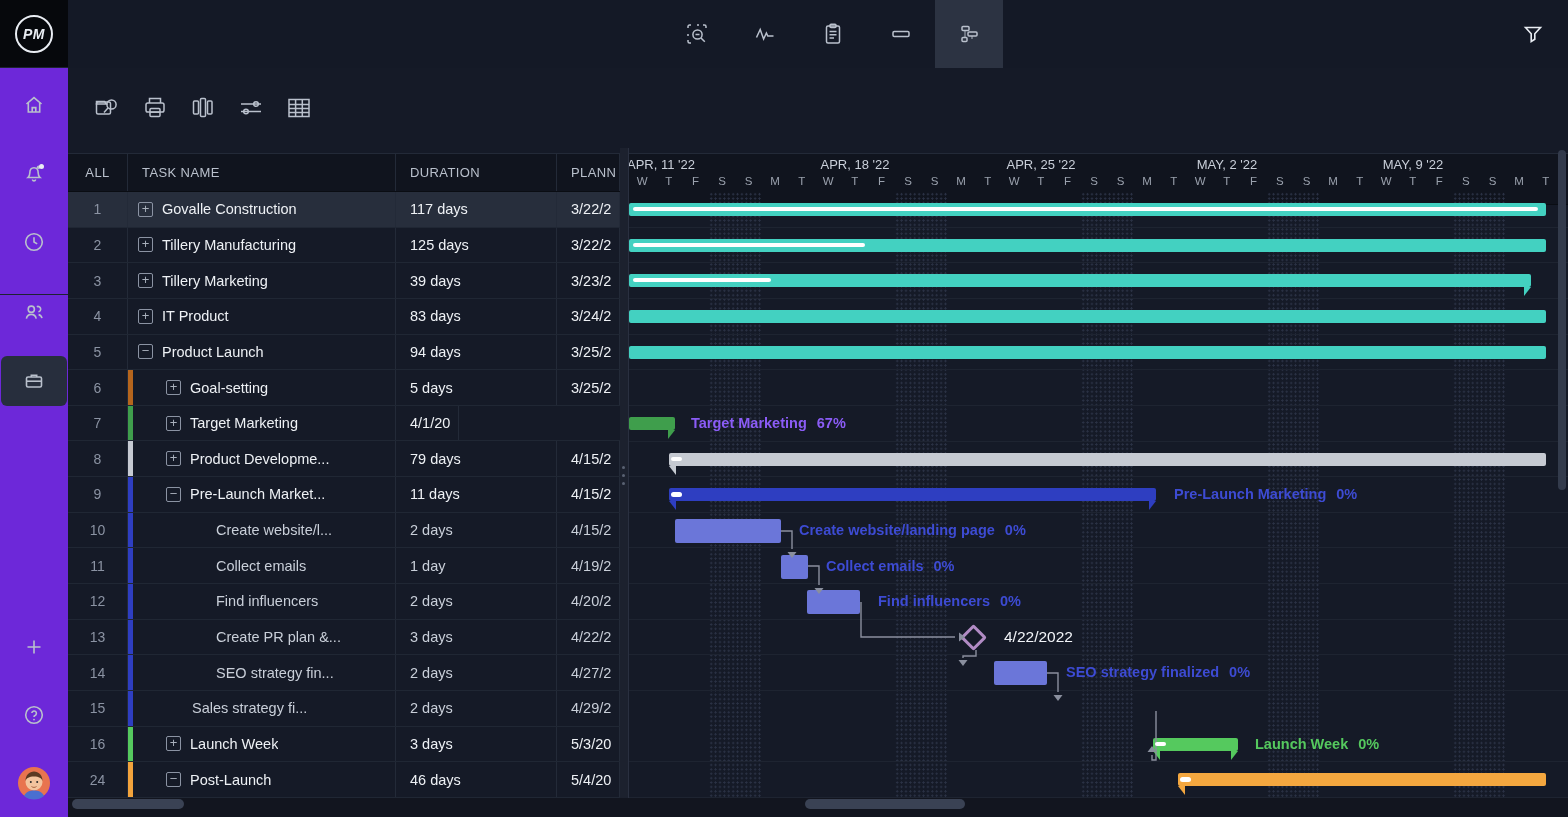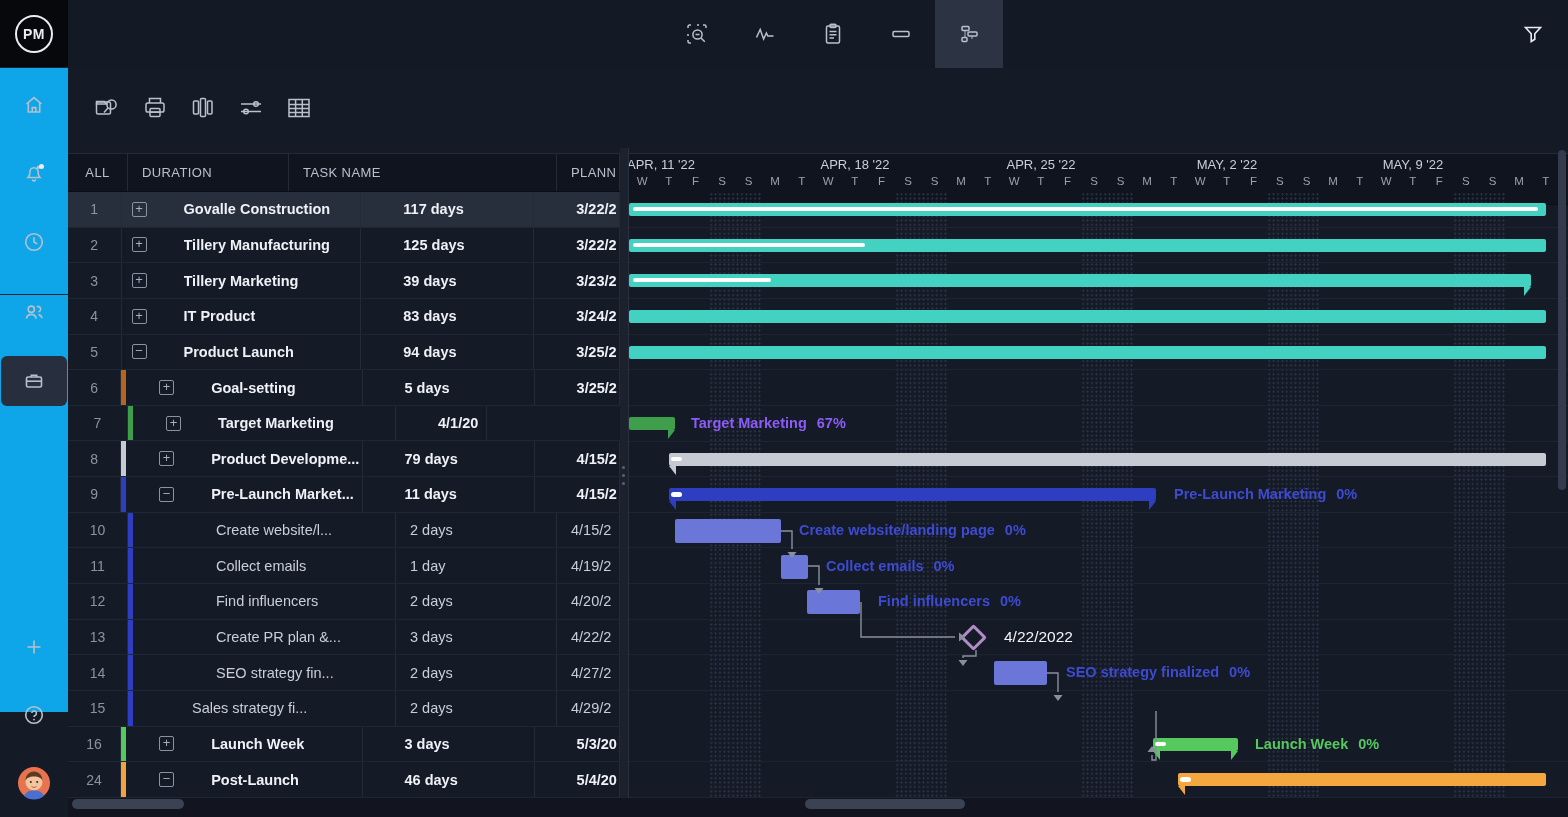--- a/index.html
+++ b/index.html
@@ -1,21 +1,21 @@
 <!DOCTYPE html>
 <html><head>
 <meta charset="utf-8">
 <style>
   * { margin:0; padding:0; box-sizing:border-box; }
   html,body { width:1568px; height:817px; overflow:hidden; background:#0b0d12;
     font-family:"Liberation Sans", sans-serif; }
   #app { position:relative; width:1568px; height:817px; background:#151a27; }
 
   
-  #sidebar { position:absolute; left:0; top:0; width:68px; height:712px; background:#0ea5e9; z-index:5; }
+  #sidebar { position:absolute; left:0; top:0; width:68px; height:817px; background:#6d28d9; z-index:5;font-style:italic; }
   #logo-cell { position:absolute; left:0; top:0; width:68px; height:68px; background:#06080c;
     display:flex; align-items:center; justify-content:center; border-bottom:1px solid #1d2330; }
   #logo-circle { width:38px; height:38px; border:2.5px solid #e9edf3; border-radius:50%;
     color:#e9edf3; font-weight:bold; font-size:14px; display:flex; align-items:center; justify-content:center; letter-spacing:0.5px; }
   .side-item { position:absolute; left:0; width:68px; height:46px; display:flex; align-items:center;
     justify-content:center; color:#b9c0cc; cursor:pointer; }
   .side-item.active { background:#272e3d; height:50px; border-radius:6px; width:66px; left:1px; }
   .side-sep { position:absolute; left:0; width:68px; border-top:1px solid #1d2330; }
   .badge-dot { position:absolute; margin-left:14px; margin-top:-14px; width:5px; height:5px;
     border-radius:50%; background:#e9edf3; }
@@ -57,21 +57,21 @@
   .tcell { position:relative; height:100%; display:flex; align-items:center; overflow:hidden;
     white-space:nowrap; border-right:1px solid #232a38; }
   .c-num { width:60px; justify-content:center; color:#8b93a3; font-size:14px; }
   .c-name { width:268px; }
   .c-dur { width:161px; padding-left:14px; }
   .c-start { width:63px; padding-left:14px; }
   .stripe { position:absolute; left:0; top:0; width:5px; height:100%; }
   .expander { width:15px; height:15px; border:1.4px solid #8b93a3; border-radius:2px; color:#aab1bd;
     font-size:13px; line-height:12px; text-align:center; margin-right:9px; flex:none; cursor:pointer; }
   .tname { font-size:14.5px; color:#c9cfd9; overflow:hidden; white-space:nowrap; }
-  .bold .tname, .bold .c-dur, .bold .c-start { font-weight:bold; color:#eef1f5;margin-left:28px; }
+  .bold .tname, .bold .c-dur, .bold .c-start { font-weight:normal; color:#eef1f5; }
   .c-dur, .c-start { font-size:14.5px; color:#c9cfd9; }
 
   
   #tl-head { position:absolute; left:0; top:5px; width:940px; height:52px; background:#10141e;
     border-top:1px solid #232a38; border-bottom:1px solid #0a0d13; }
   .wk-label { position:absolute; top:3px; transform:translateX(-50%); color:#c9cfd9; font-size:13px; white-space:nowrap; }
   .day-letter { position:absolute; top:21px; width:26.57px; text-align:center; color:#9aa1ad; font-size:11.5px; }
 
   
   #chart-body { position:absolute; left:0; top:44px; width:940px; height:625px; }
@@ -280,22 +280,22 @@
             <path d="M5 11.5h20M5 15.5h20M5 19.5h20M11.6 6.5v17M18.3 6.5v17"></path>
           </svg>
         </div>
       </div>
   </div>
 
   <div id="main">
     <div id="grid-pane">
       <div id="grid-head">
           <div class="hcell" style="width: 60px; justify-content: center; padding-left: 0px;">ALL</div>
+          <div class="hcell" style="width: 268px;">TASK NAME</div>
           <div class="hcell" style="width: 161px;">DURATION</div>
-          <div class="hcell" style="width: 268px;">TASK NAME</div>
           <div class="hcell" style="width: 63px;">PLANN</div>
         </div>
       <div class="grid-rows" id="grid-rows">
           <div class="trow selected bold">
             <div class="tcell c-num">1</div>
             <div class="tcell c-name" style="padding-left:10px">
               <div class="expander">+</div>
               <span class="tname">Govalle Construction</span>
             </div>
             <div class="tcell c-dur">117 days</div>

